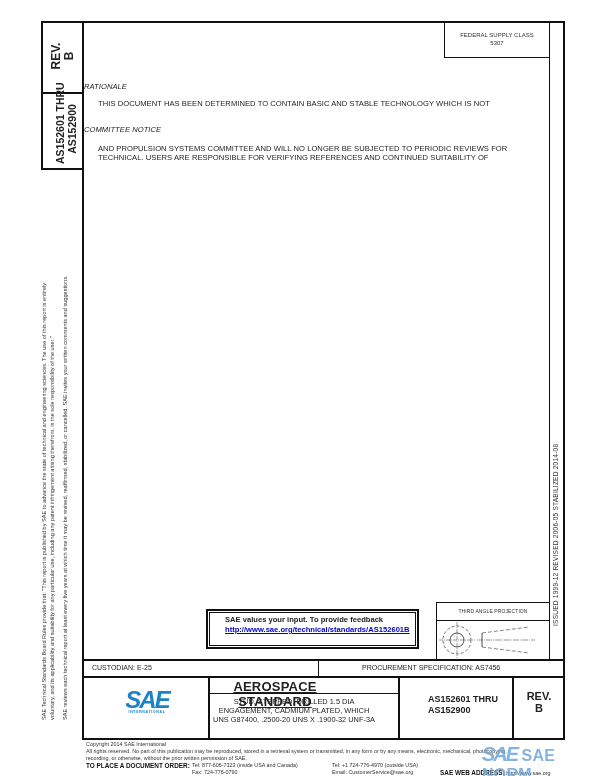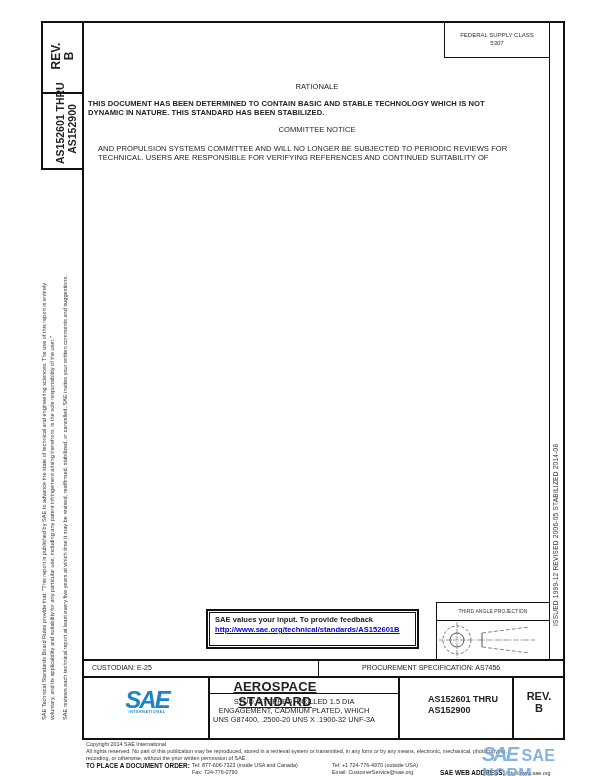--- a/index.html
+++ b/index.html
@@ -8,27 +8,27 @@
   .abs { position:absolute; }
   .line { position:absolute; background:#111; }
 
   
   .rot { position:absolute; transform-origin:0 0; transform:rotate(-90deg); white-space:nowrap; }
   .side-rev { font-weight:bold; font-size:12px; text-align:center; line-height:13px; }
   .side-num { font-weight:bold; font-size:10.5px; text-align:center; line-height:12px; }
   .disclaimer { font-size:5.6px; color:#333; line-height:8px; }
 
   .body-text { font-size:7.6px; line-height:9.4px; color:#222; letter-spacing:0.05px; }
-  .center { text-align:center; }
+  .center { text-align:left;font-style:italic; }
 
   .fsc { font-size:6px; text-align:center; line-height:8px; color:#333; }
 
   .feedback { position:absolute; left:206px; top:609px; width:213px; height:40px;
               border:2px solid #111; box-shadow: inset 0 0 0 1px #fff, inset 0 0 0 2px #111;
-              padding:4px 7px; box-sizing:border-box; font-size:7.6px; font-weight:bold; line-height:10px; }
+              padding:4px 17px; box-sizing:border-box; font-size:7.6px; font-weight:bold; line-height:10px; }
   .feedback a { color:#0000cc; text-decoration:underline; }
 
   .custodian { font-size:7px; color:#222; }
   .title { font-weight:bold; font-size:13px; text-decoration:underline; text-align:center; letter-spacing:0.2px; }
   .desc { font-size:7.4px; text-align:center; line-height:9px; color:#222; }
   .docnum { font-weight:bold; font-size:9px; line-height:11px; }
   .rev { font-weight:bold; font-size:11px; text-align:center; line-height:12px; }
 
   .footer { font-size:5.4px; color:#333; line-height:7px; }
   .footer b { font-size:6.4px; color:#111; }
@@ -66,23 +66,22 @@
   <div style="height:5px"></div>
   <div>SAE reviews each technical report at least every five years at which time it may be revised, reaffirmed, stabilized, or cancelled. SAE invites your written comments and suggestions.</div>
 </div>
 
 <div class="abs fsc" style="left:446px;top:31px;width:102px;">
   <div>FEDERAL SUPPLY CLASS</div>
   <div>5307</div>
 </div>
 
 <div class="abs body-text center" style="left:84px;top:82px;width:466px;">RATIONALE</div>
-<div class="abs body-text" style="left:88px;top:99px;width:450px;font-weight:bold;">
+<div class="abs body-text" style="left:98px;top:99px;width:450px;">
   <div>THIS DOCUMENT HAS BEEN DETERMINED TO CONTAIN BASIC AND STABLE TECHNOLOGY WHICH IS NOT</div>
-  <div>DYNAMIC IN NATURE. THIS STANDARD HAS BEEN STABILIZED.</div>
 </div>
 <div class="abs body-text center" style="left:84px;top:125px;width:466px;">COMMITTEE NOTICE</div>
 <div class="abs body-text" style="left:98px;top:144px;width:452px;">
   <div>AND PROPULSION SYSTEMS COMMITTEE AND WILL NO LONGER BE SUBJECTED TO PERIODIC REVIEWS FOR</div>
   <div>TECHNICAL. USERS ARE RESPONSIBLE FOR VERIFYING REFERENCES AND CONTINUED SUITABILITY OF</div>
 </div>
 
 <div class="rot" style="left:552px;top:626px;font-size:6.6px;color:#333;width:230px;letter-spacing:0.2px;">ISSUED 1999-12    REVISED 2006-05    STABILIZED 2014-08</div>
 
 <div class="feedback">

